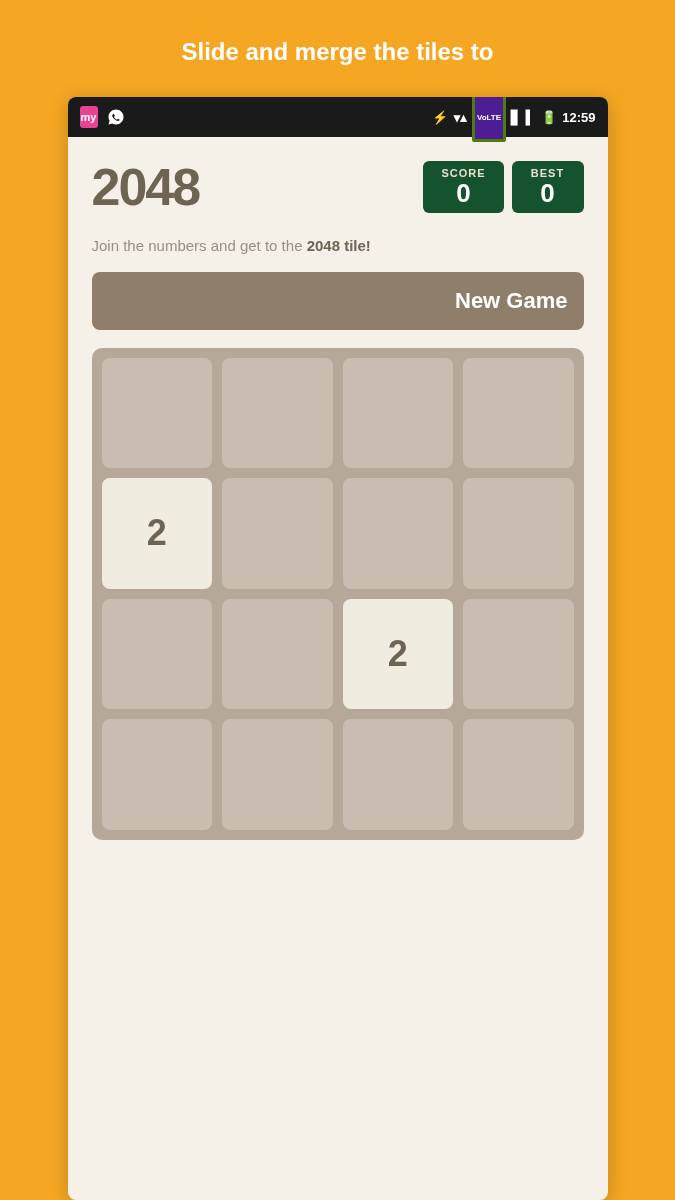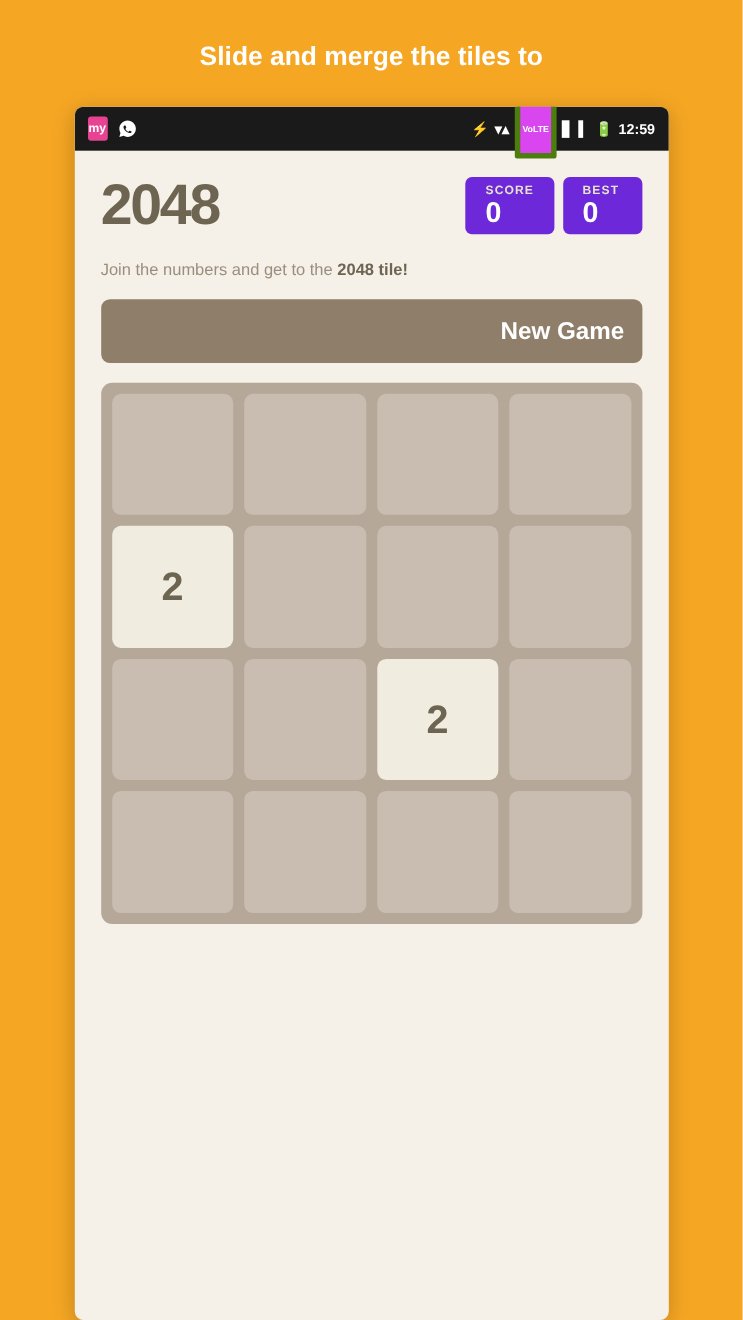--- a/index.html
+++ b/index.html
@@ -75,22 +75,22 @@
 
     .status-right {
       display: flex;
       align-items: center;
       gap: 5px;
       font-size: 13px;
       font-weight: bold;
     }
 
     .volte-badge {
-      background: #d946ef;
-      border: 5px solid #4d7c0f;
+      background: #4c1d95;
+      border: 3px solid #4d7c0f;
       font-size: 8px;
       padding: 17px 2px;
       border-radius: 2px;
       color: white;
     }
 
     .game-content {
       padding: 20px 24px;
     }
 
@@ -107,23 +107,24 @@
       color: #6d6452;
       letter-spacing: -2px;
     }
 
     .score-boxes {
       display: flex;
       gap: 8px;
     }
 
     .score-box {
-      background: #6d28d9;
+      background: #14532d;
       border-radius: 6px;
       padding: 6px 18px;
+      text-align: center;
       min-width: 72px;
     }
 
     .score-label {
       color: #e8e0d0;
       font-size: 11px;
       font-weight: bold;
       letter-spacing: 1px;
     }
 

